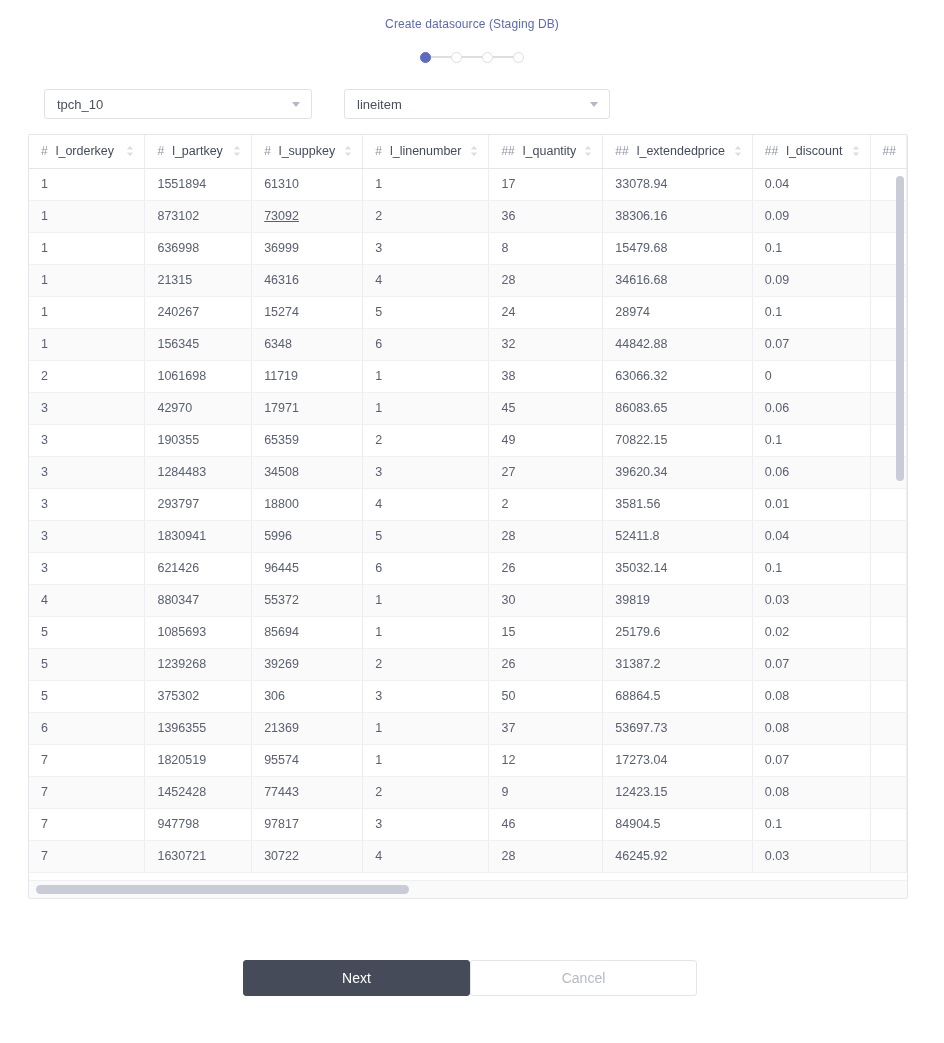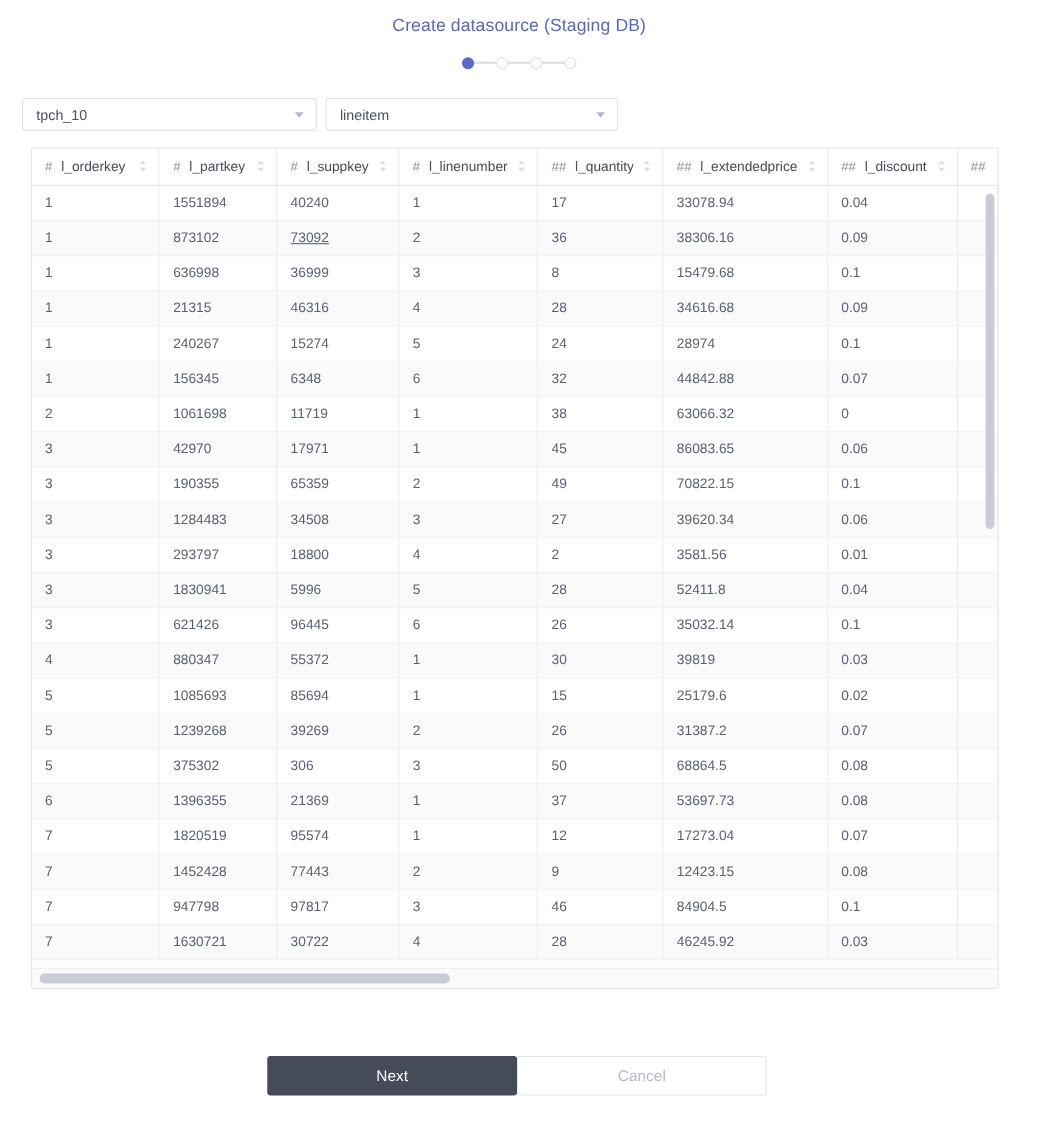--- a/index.html
+++ b/index.html
@@ -7,43 +7,43 @@
     width: 944px; height: 1043px;
     background: #ffffff;
     font-family: "Liberation Sans", sans-serif;
     color: #4a4f5c;
     overflow: hidden;
   }
 
   
   .wizard-header { padding-top: 11px; text-align: center; }
   .wizard-title {
-    font-size: 16px; font-weight: 400; color: #5a6ab5;
+    font-size: 12px; font-weight: 400; color: #5a6ab5;
     letter-spacing: 0.1px; line-height: 26px;
   }
   .wizard-subtitle {
     font-size: 13px; color: #9aa0ad; margin-top: 2px; line-height: 18px;
   }
 
   .steps {
     display: flex; align-items: center; justify-content: center;
     margin-top: 10px; height: 20px;
   }
   .step-dot {
     width: 11px; height: 11px; border-radius: 50%;
     background: #ffffff; border: 1.6px solid #dcdee5;
     flex: 0 0 auto;
   }
   .step-dot.active { background: #5c6ac4; border-color: #5c6ac4; }
   .step-line { width: 20px; height: 1.5px; background: #dcdee5; flex: 0 0 auto; }
 
   
   .selectors {
-    display: flex; gap: 8px;
-    padding: 0 0 0 20px; margin-top: 22px;
+    display: flex; gap: 32px;
+    padding: 0 0 0 44px; margin-top: 22px;
   }
   .select-box {
     position: relative;
     height: 30px;
     border: 1px solid #dfe1e6;
     border-radius: 3px;
     background: #fff;
     display: flex; align-items: center;
     padding: 0 26px 0 12px;
     font-size: 13px;
@@ -266,21 +266,21 @@
               <div class="th-inner">
                 <span class="type-mark">##</span>
               </div>
             </th>
           </tr>
       </thead>
       <tbody id="body-rows">
           <tr>
             <td style="width: 124px;">1</td>
             <td style="width: 111px;">1551894</td>
-            <td style="width: 113px;">40240</td>
+            <td style="width: 113px;">61310</td>
             <td style="width: 128px;">1</td>
             <td style="width: 110px;">17</td>
             <td style="width: 151px;">33078.94</td>
             <td style="width: 120px;">0.04</td>
             <td style="width: 30px;"></td>
           </tr>
           <tr>
             <td style="width: 124px;">1</td>
             <td style="width: 111px;">873102</td>
             <td style="width: 113px; text-decoration: underline;">73092</td>

